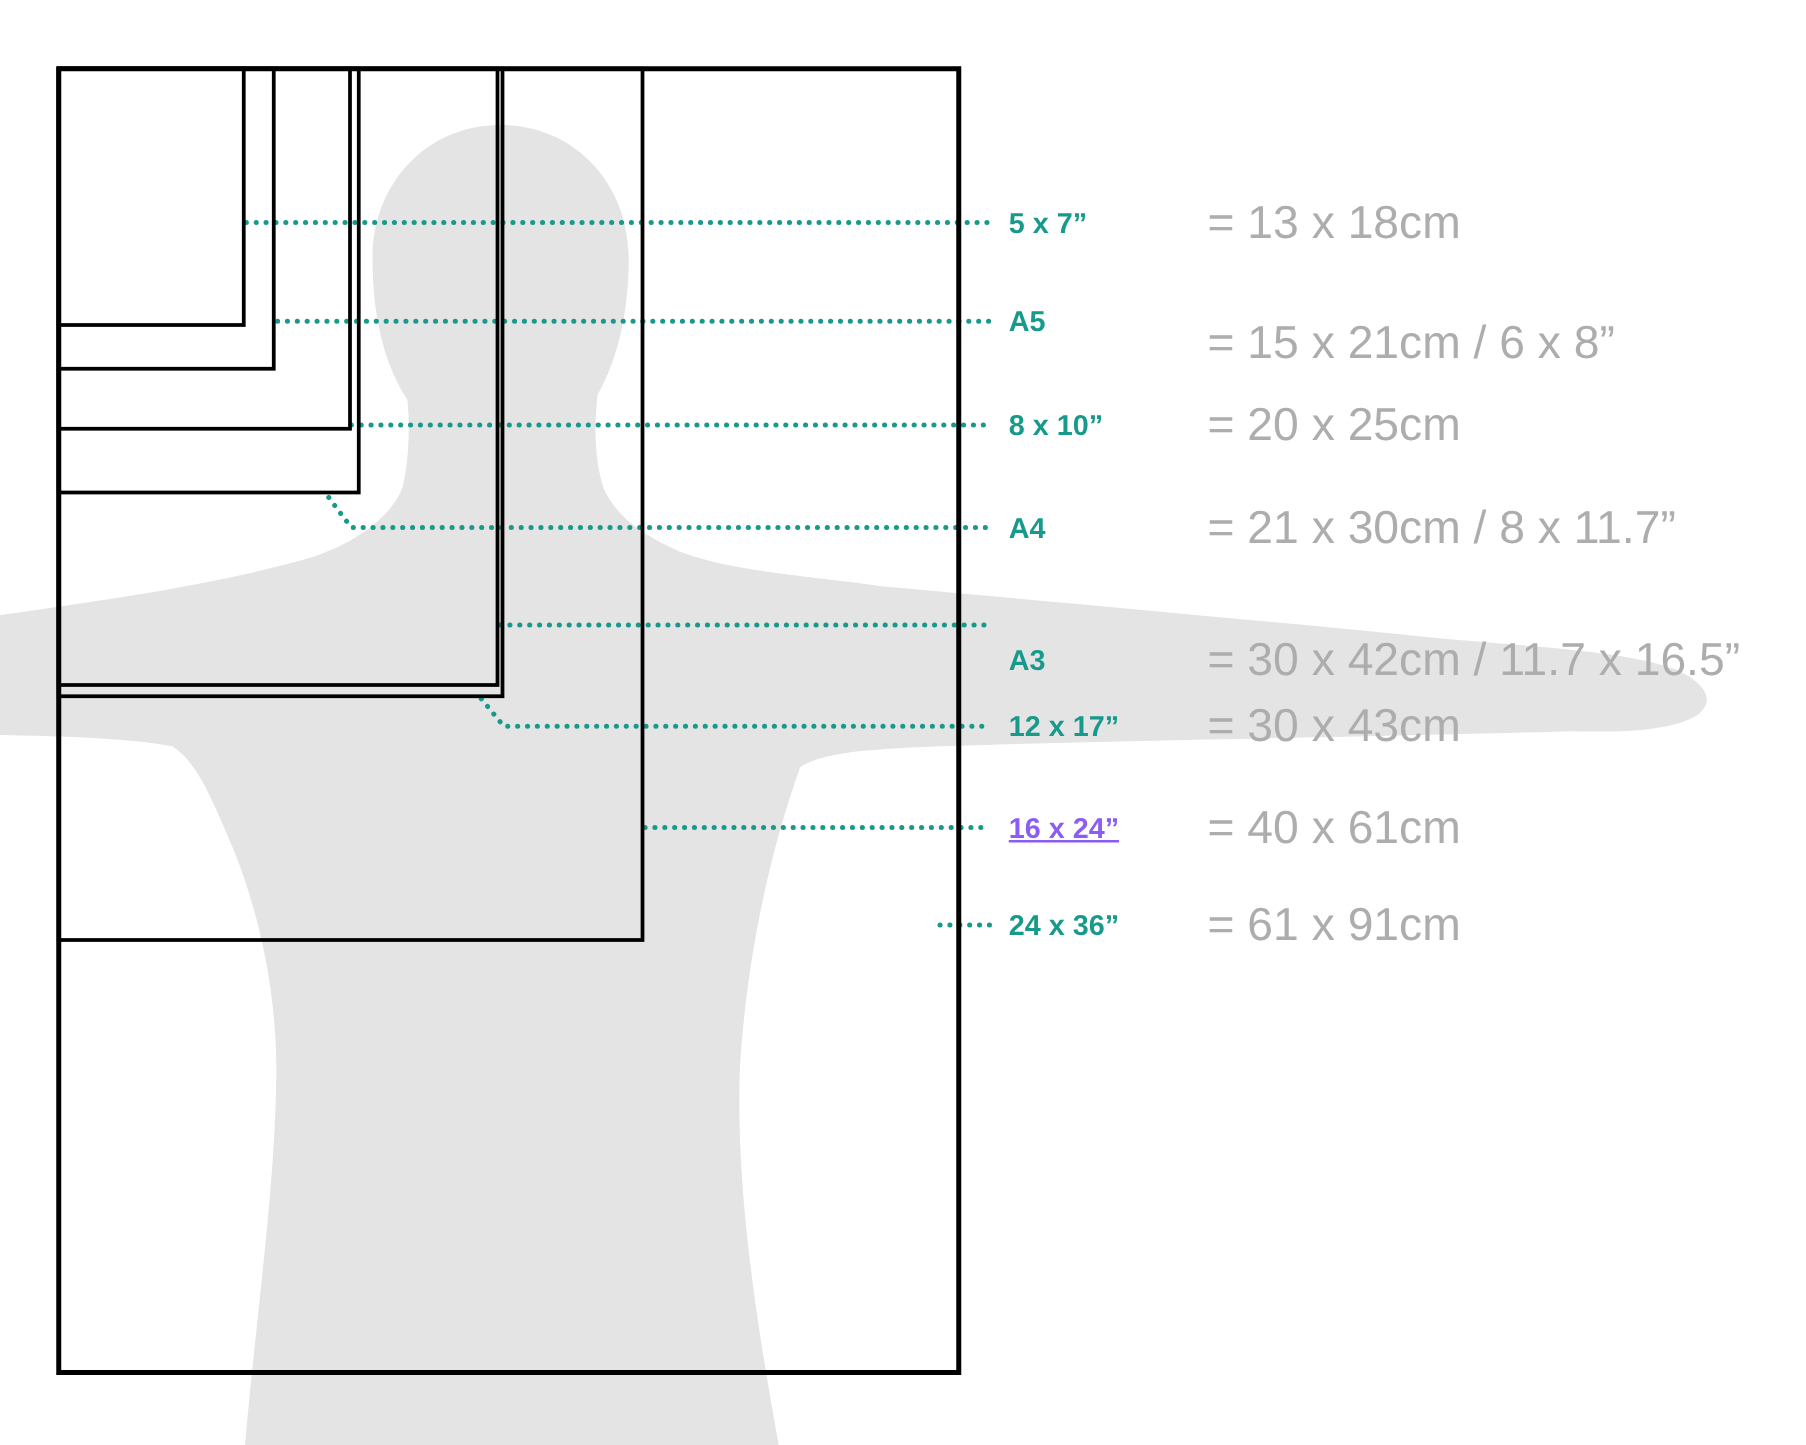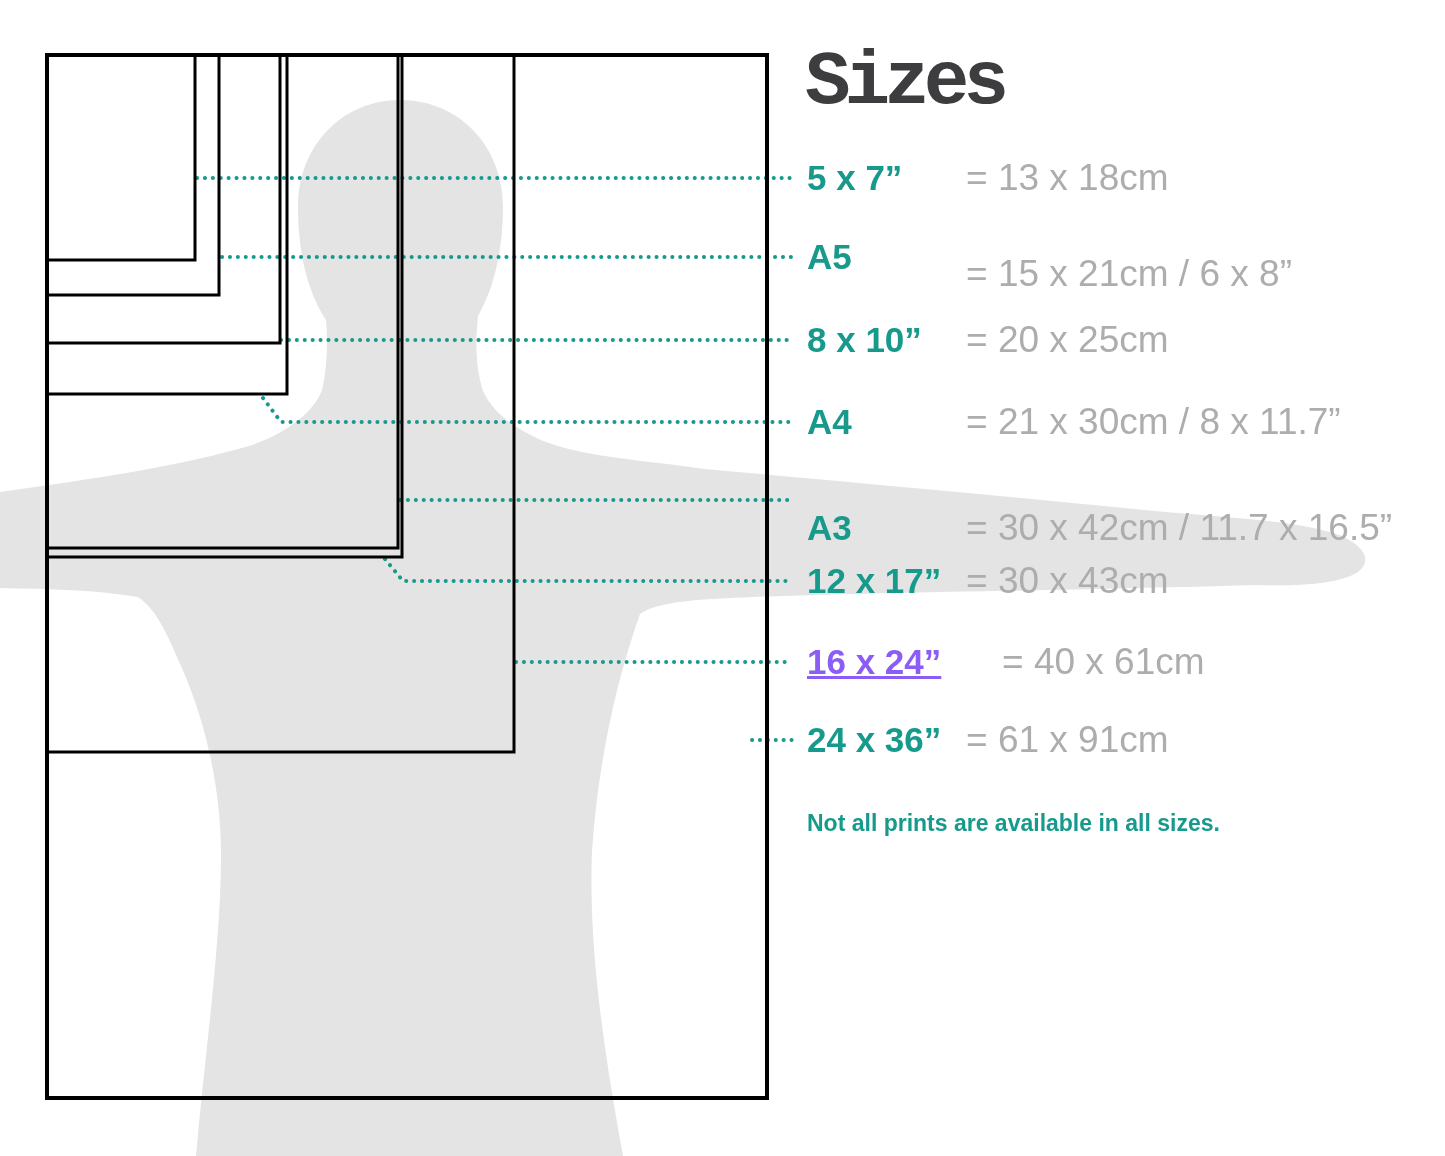--- a/index.html
+++ b/index.html
@@ -24,21 +24,21 @@
   .row{
     position:absolute;
     left:807px;
     height:44px;
     line-height:44px;
     white-space:nowrap;
   }
   .row .lbl{
     display:inline-block;
     font-weight:bold;
-    font-size:35px;
+    font-size:23px;
     letter-spacing:0px;
   }
   .row .metric{
     position:absolute;
     left:159px; 
     top:0;
     font-size:37px;
     font-weight:normal;
     letter-spacing:0px;
   }
@@ -97,28 +97,26 @@
         <rect x="47" y="55" width="467" height="697" fill="none" stroke="#000000" stroke-width="3"></rect>
         <rect x="47" y="55" width="355" height="502" fill="none" stroke="#000000" stroke-width="3"></rect>
         <rect x="47" y="55" width="351" height="493" fill="none" stroke="#000000" stroke-width="3"></rect>
         <rect x="47" y="55" width="240" height="339" fill="none" stroke="#000000" stroke-width="3"></rect>
         <rect x="47" y="55" width="233" height="288" fill="none" stroke="#000000" stroke-width="3"></rect>
         <rect x="47" y="55" width="172" height="240" fill="none" stroke="#000000" stroke-width="3"></rect>
         <rect x="47" y="55" width="148" height="205" fill="none" stroke="#000000" stroke-width="3"></rect>
       </g>
   </svg>
 
-  <h1 class="title" style="color: rgb(61, 61, 63);">Sizes</h1>
 
   <div id="rows">
       <div class="row" style="top: 156px;"><span class="lbl" style="color: rgb(23, 154, 139);">5 x 7”</span><span class="metric" style="color: rgb(173, 173, 173);">= 13 x 18cm</span></div>
       <div class="row" style="top: 235px;"><span class="lbl" style="color: rgb(23, 154, 139);">A5</span><span class="metric" style="color: rgb(173, 173, 173); margin-top: 17px;">= 15 x 21cm / 6 x 8”</span></div>
       <div class="row" style="top: 318px;"><span class="lbl" style="color: rgb(23, 154, 139);">8 x 10”</span><span class="metric" style="color: rgb(173, 173, 173);">= 20 x 25cm</span></div>
       <div class="row" style="top: 400px;"><span class="lbl" style="color: rgb(23, 154, 139);">A4</span><span class="metric" style="color: rgb(173, 173, 173);">= 21 x 30cm / 8 x 11.7”</span></div>
       <div class="row" style="top: 506px;"><span class="lbl" style="color: rgb(23, 154, 139);">A3</span><span class="metric" style="color: rgb(173, 173, 173);">= 30 x 42cm / 11.7 x 16.5”</span></div>
       <div class="row" style="top: 559px;"><span class="lbl" style="color: rgb(23, 154, 139);">12 x 17”</span><span class="metric" style="color: rgb(173, 173, 173);">= 30 x 43cm</span></div>
-      <div class="row" style="top: 640px;"><span class="lbl" style="color: #8b5cf6; text-decoration: underline;">16 x 24”</span><span class="metric" style="color: rgb(173, 173, 173); margin-left: 36px;">= 40 x 61cm</span></div>
+      <div class="row" style="top: 640px;"><span class="lbl" style="color: #8b5cf6; text-decoration: underline;">16 x 24”</span><span class="metric" style="color: rgb(173, 173, 173);">= 40 x 61cm</span></div>
       <div class="row" style="top: 718px;"><span class="lbl" style="color: rgb(23, 154, 139);">24 x 36”</span><span class="metric" style="color: rgb(173, 173, 173);">= 61 x 91cm</span></div>
     </div>
 
-  <div class="note" style="color: rgb(23, 154, 139);">Not all prints are available in all sizes.</div>
 
 </div>
 
 </body></html>

